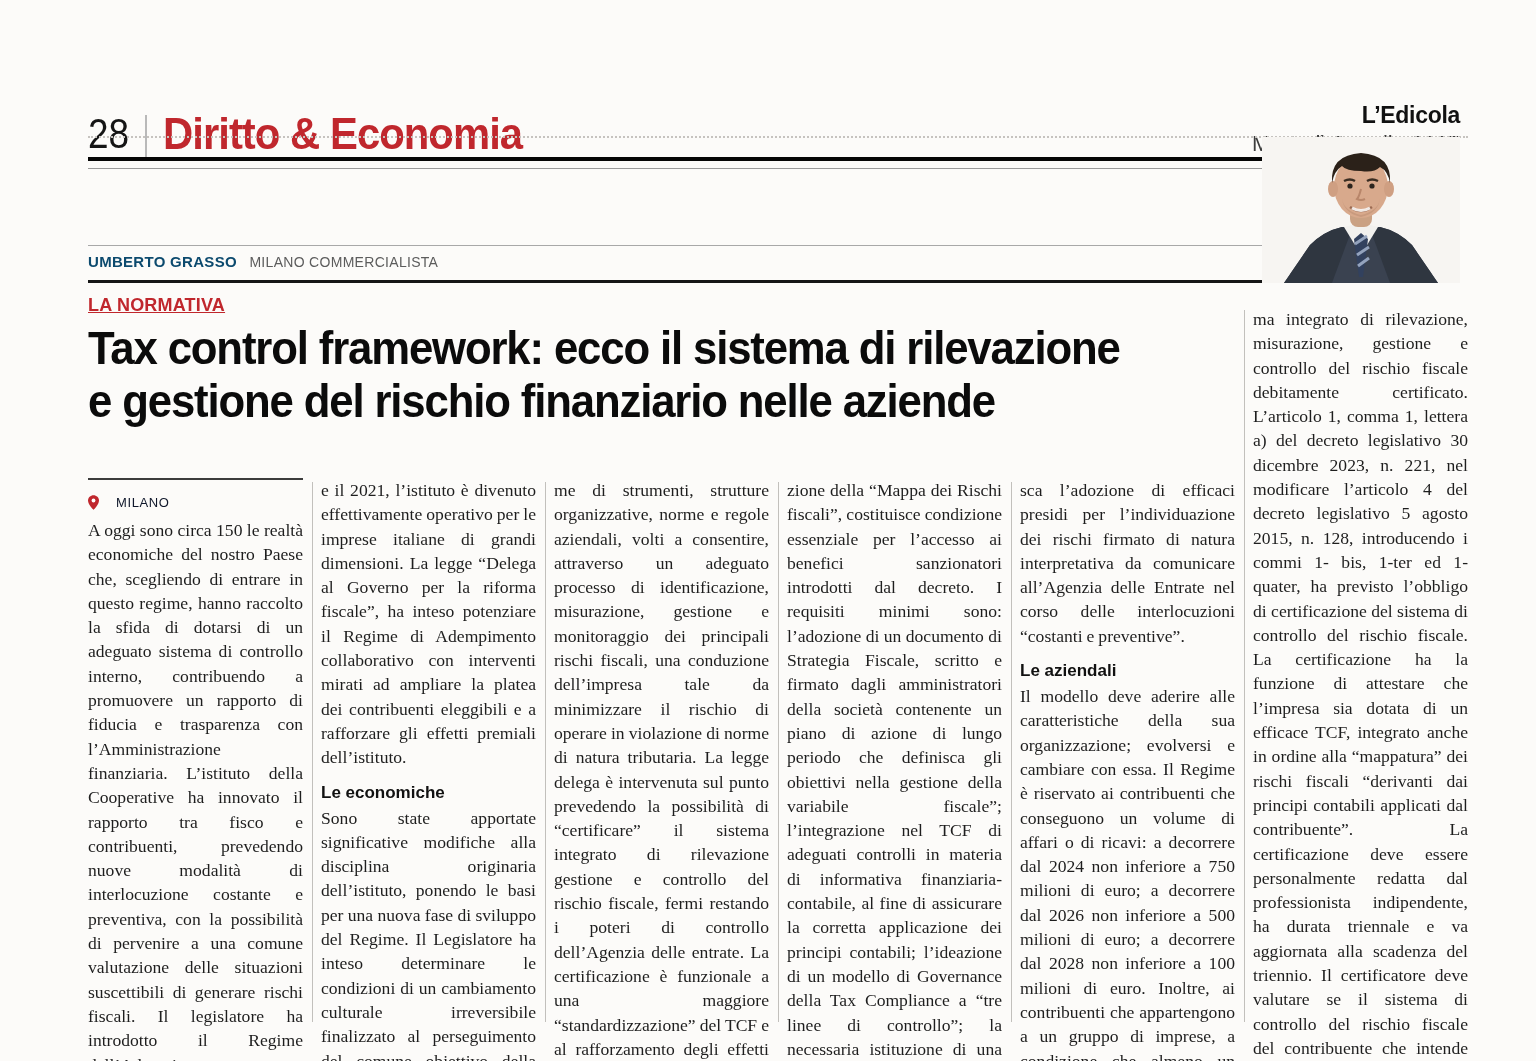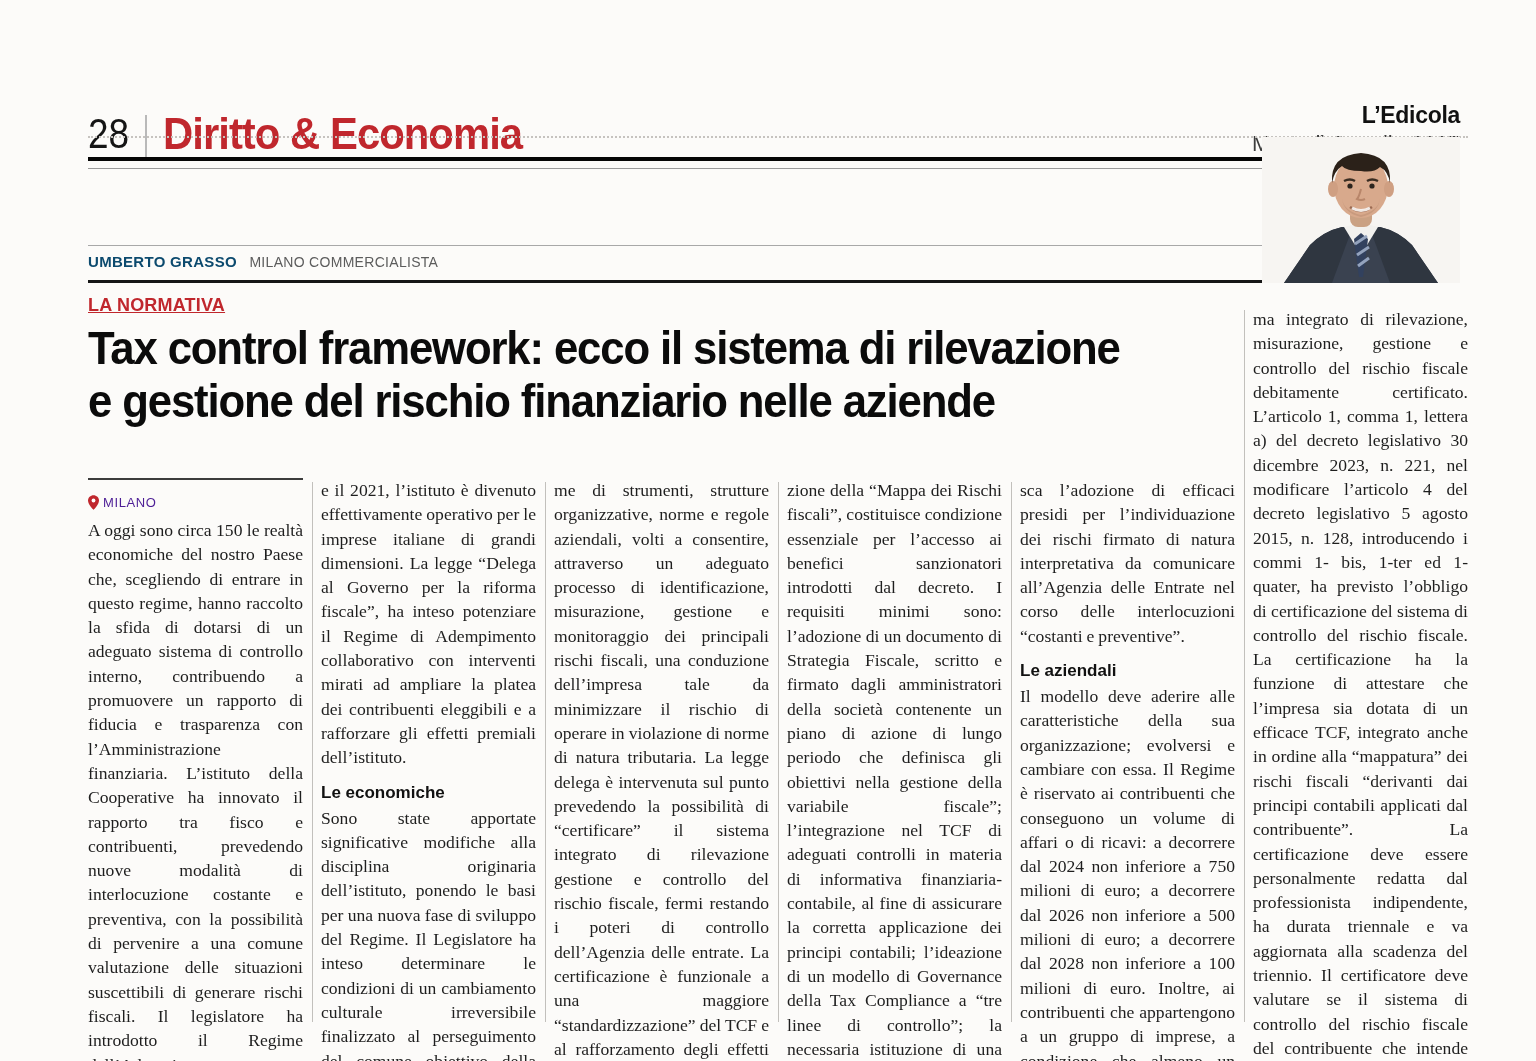--- a/index.html
+++ b/index.html
@@ -43,21 +43,21 @@
   .col6 { position:absolute; left:1253px; top:307px; width:215px; }
 
   .vsep { position:absolute; width:1px; background:#c2c0bc; }
   .vsep-1 { left:312px; top:482px; height:540px; }
   .vsep-2 { left:545px; top:482px; height:540px; }
   .vsep-3 { left:778px; top:482px; height:540px; }
   .vsep-4 { left:1011px; top:482px; height:540px; }
   .vsep-5 { left:1244px; top:310px; height:712px; }
 
   .dateline-rule { border-top:2px solid #3c3c3c; margin-bottom:7px; }
-  .dateline { font-family:"Liberation Sans", sans-serif; font-size:13px; color:#4c1d95; letter-spacing:.6px; display:flex; align-items:center; gap:4px; margin-bottom:8px;margin-top:15px; }
+  .dateline { font-family:"Liberation Sans", sans-serif; font-size:13px; color:#0f172a; letter-spacing:.6px; display:flex; align-items:center; gap:17px; margin-bottom:8px;margin-top:15px; }
   .pin-icon { width:11px; height:15px; display:inline-block; }
 
   .body-text { font-size:17.6px; line-height:24.3px; text-align:justify; color:#1e1e1e; word-spacing:-.4px; }
   .subhead { font-family:"Liberation Sans", sans-serif; font-weight:700; font-size:17px; color:#111; margin:13px 0 3px; }
 </style>
 </head>
 <body>
 
 <div class="page">
 

